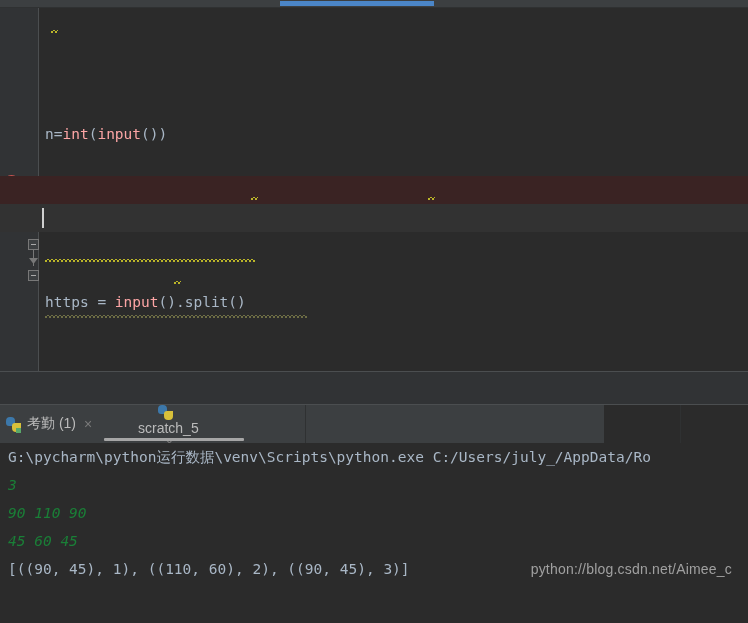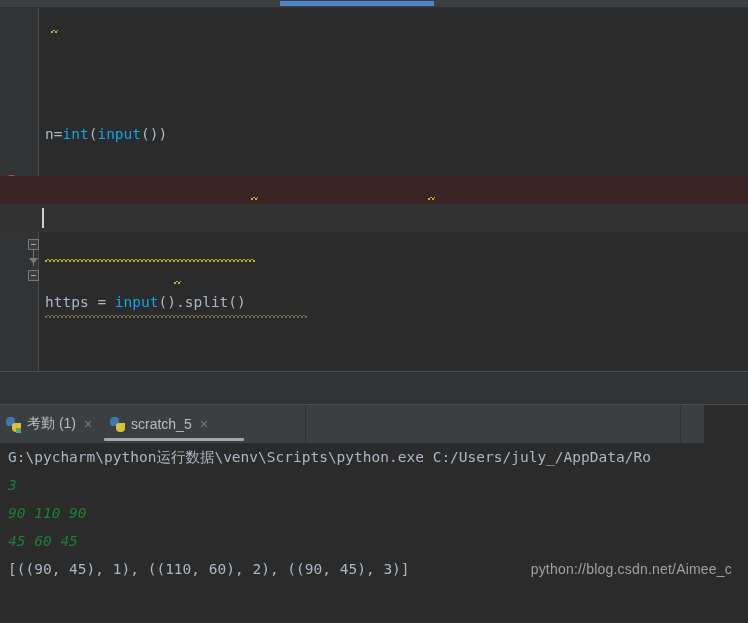--- a/index.html
+++ b/index.html
@@ -130,21 +130,21 @@
   }
   
   .rowbg {
     position: absolute;
     left: 0;
     width: 748px;
     height: 28px;
   }
   .rowbg.exec { background: #3a2323; }
   .rowbg.caret { background: #323232; }
-  .bi      { color: #0ea5e9; margin-top: 7px; }
+  .bi      { color: #fca5a5; margin-top: 7px; }
   .txt     { color: #a9b7c6; }
 
   
   .wavy {
     position: absolute;
     height: 3px;
     background-image:
       radial-gradient(circle at 1px 2px, #bbb529 1px, transparent 1.2px),
       radial-gradient(circle at 3px 0px, #bbb529 1px, transparent 1.2px);
     background-size: 4px 3px;
@@ -199,21 +199,21 @@
     left: 0; bottom: 0;
     width: 748px;
     height: 1px;
     background: #4b4e50;
   }
 
   
   .tabbar {
     position: absolute;
     left: 0; top: 405px;
-    width: 704px;
+    width: 604px;
     height: 38px;
     background: #3c3f41;
   }
   .tab {
     position: absolute;
     top: 0;
     height: 38px;
     display: flex;
     align-items: center;
     font-family: "Liberation Sans", sans-serif;
@@ -387,21 +387,21 @@
     <div class="tab" style="left:2px;">
       <span class="pyicon">
         <span class="blue"></span>
           <span class="yellow"></span>
           <span class="dotg"></span>
       </span>
       <span class="tab-label">考勤 (1)</span>
       <span class="tab-close">×</span>
     </div>
 
-    <div class="tab" style="left:106px;">
+    <div class="tab" style="left:128px;flex-direction:column;">
       <span class="pyicon">
         <span class="blue"></span>
           <span class="yellow"></span>
       </span>
       <span class="tab-label">scratch_5</span>
       <span class="tab-close">×</span>
     </div>
 
     <div class="tab-active-underline" style="left:104px; width:140px;"></div>
 

